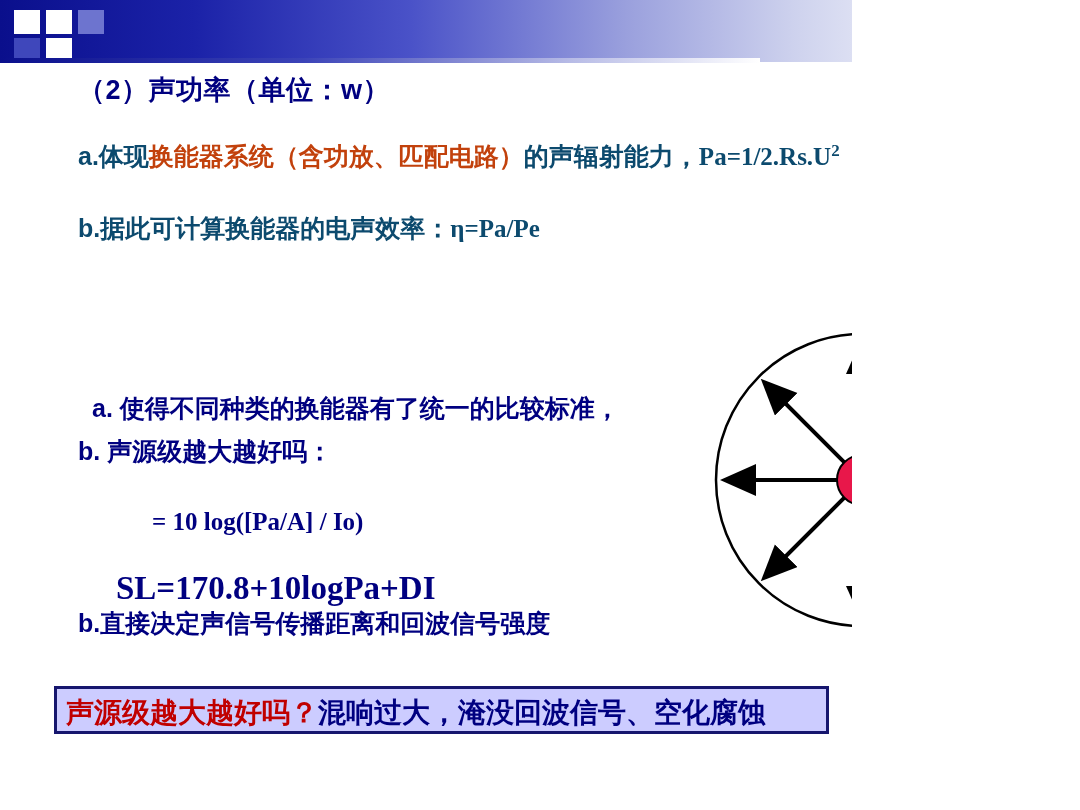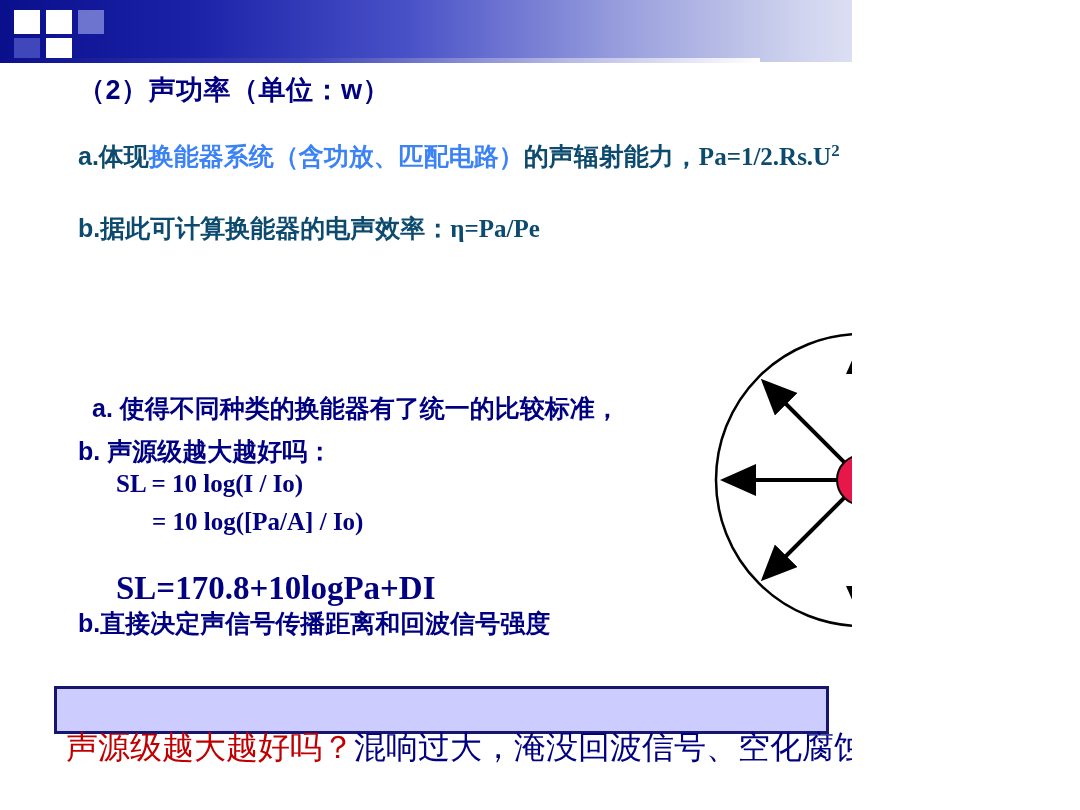--- a/index.html
+++ b/index.html
@@ -55,21 +55,21 @@
     color: #000080;
     font-family: "Liberation Sans", sans-serif;
   }
   .h-item {
     font-size: 27px;
     letter-spacing: 0.5px;
   }
   .body-item {
     font-size: 25px;
   }
-  .orange { color: #3b82f6; }
+  .orange { color: #c2410c; }
   .navy { color: #0c4a6e; }
   .serif {
     font-family: "Liberation Serif", serif;
     font-weight: bold;
   }
 
   #line-2-1 { left: 78px;  top: 72px; }
   #line-a1  { left: 78px;  top: 140px; }
   #line-b1  { left: 78px;  top: 212px; }
   #line-3-1 { left: 88px;  top: 322px; }
@@ -92,24 +92,23 @@
     width: 775px;
     height: 48px;
     background: #ccccff;
     border: 3px solid #16166e;
     box-sizing: border-box;
   }
   .hl-text {
     position: absolute;
     left: 66px;
     top: 694px;
-    font-size: 32px;
-    font-weight: normal;
+    font-size: 28px;
+    font-weight: bold;
     white-space: nowrap;
-    margin-top: 32px;
   }
   .hl-red { color: #c00000; }
   .hl-navy { color: #000080; }
 
   
   .diagram {
     position: absolute;
     left: 712px;
     top: 330px;
     width: 300px;
@@ -147,21 +146,20 @@
 
   <div class="txt body-item" id="line-b1">
     <span class="navy">b.据此可计算换能器的电声效率：</span><span class="serif navy">η=Pa/Pe</span>
   </div>
 
 
   <div class="txt body-item" id="line-a2">a. 使得不同种类的换能器有了统一的比较标准，</div>
 
   <div class="txt body-item" id="line-b2">b. 声源级越大越好吗：</div>
 
-  <div class="txt serif" id="eq1">SL = 10 log(I / Io)</div>
   <div class="txt serif" id="eq2">= 10 log([Pa/A] / Io)</div>
   <div class="txt serif" id="eq3">SL=170.8+10logPa+DI</div>
 
   <div class="txt body-item" id="line-b3">b.直接决定声信号传播距离和回波信号强度</div>
 
   <div class="hl-box"></div>
   <div class="hl-text">
     <span class="hl-red">声源级越大越好吗？</span><span class="hl-navy">混响过大，淹没回波信号、空化腐蚀</span>
   </div>
 

